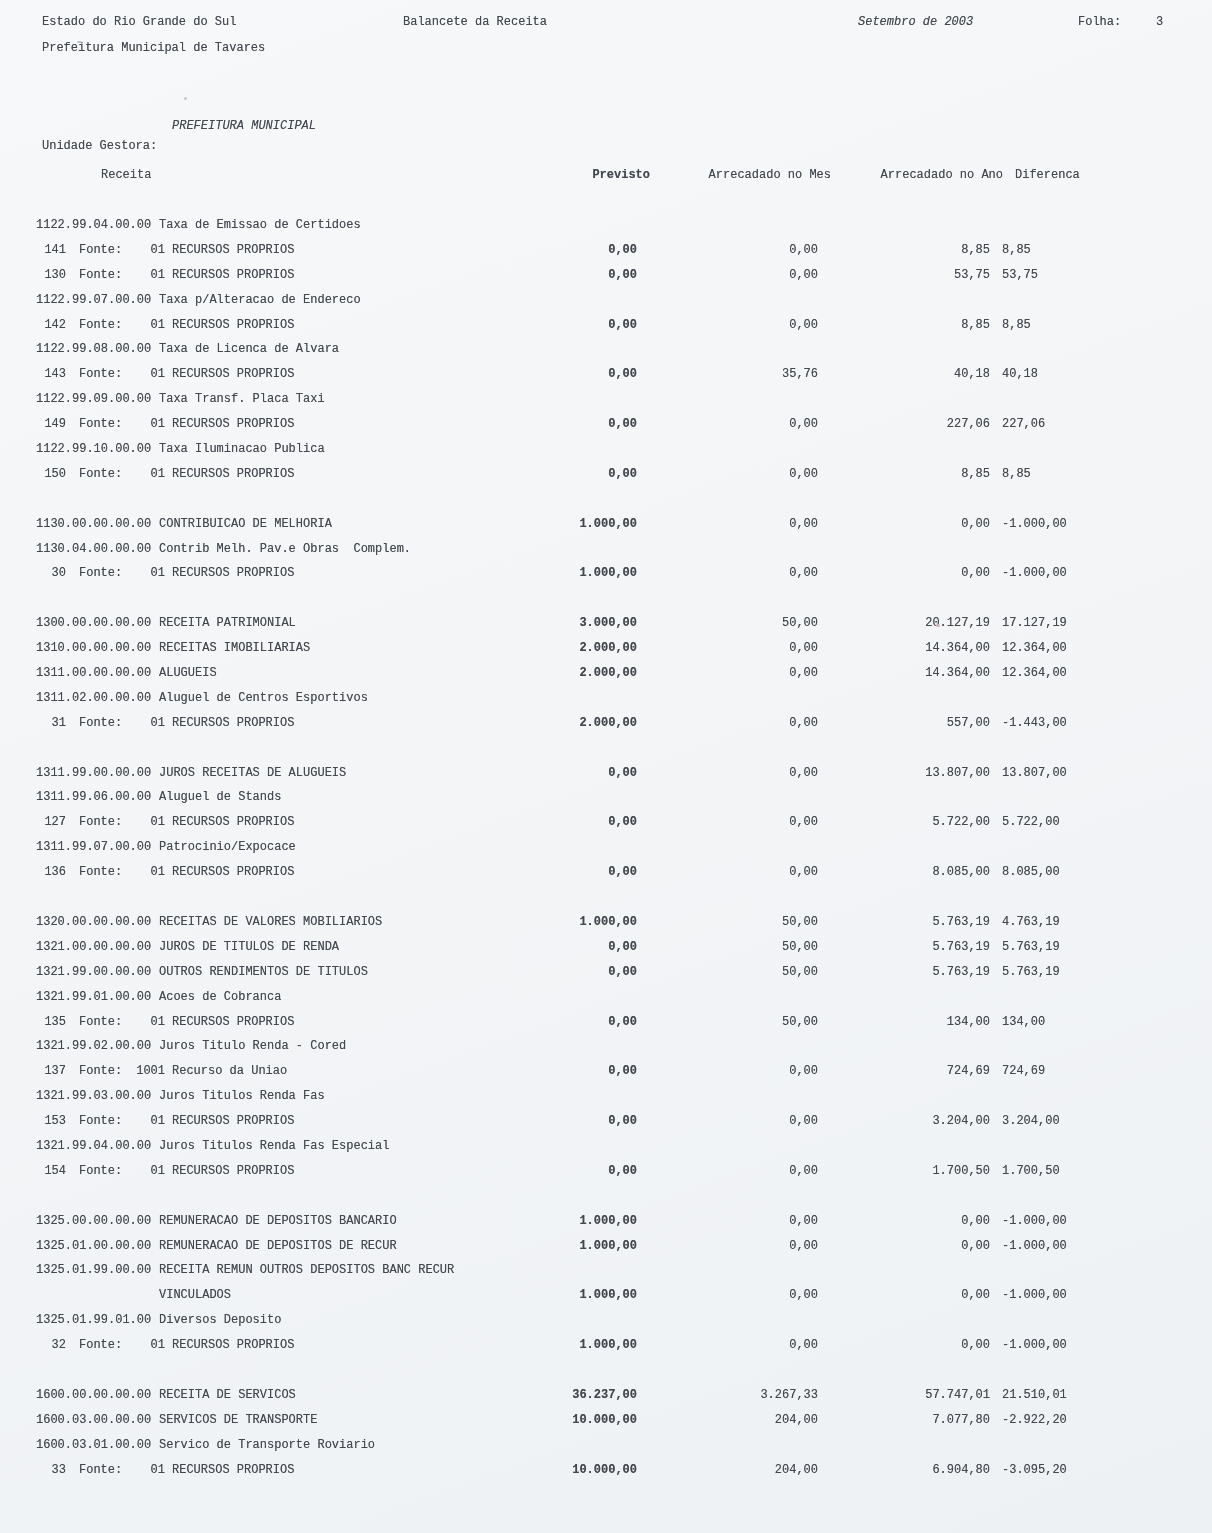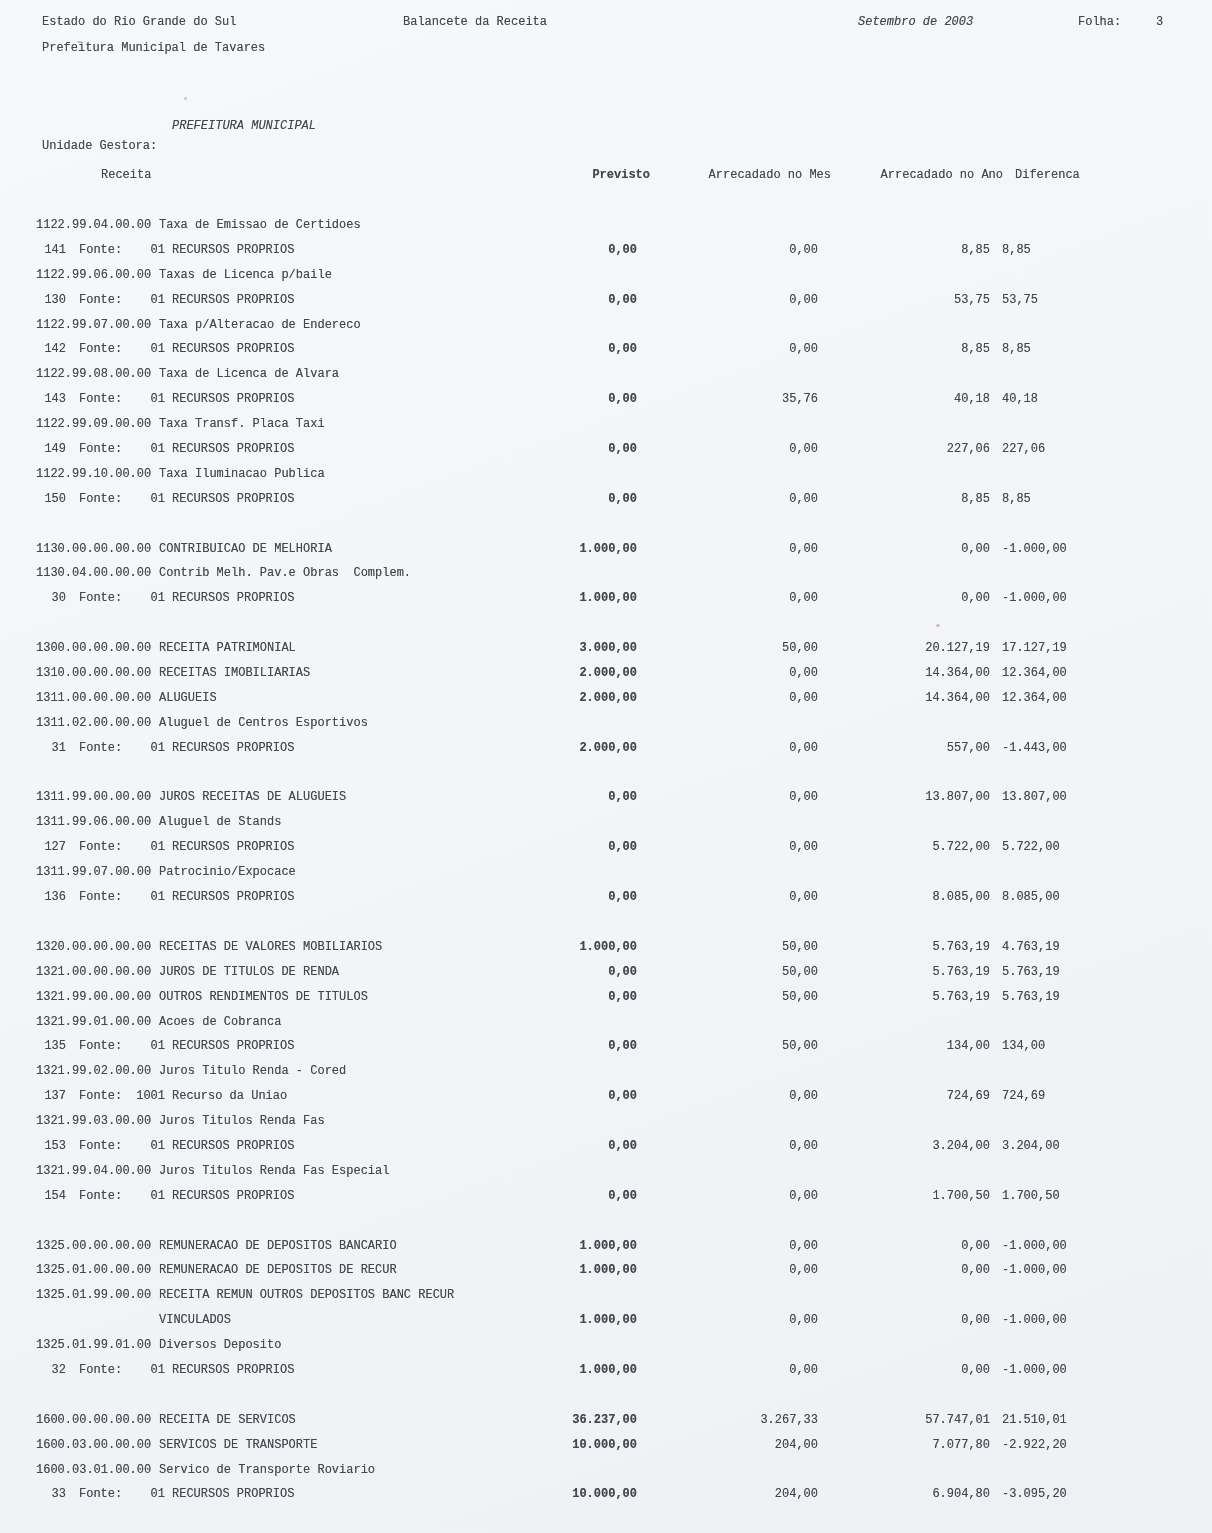--- a/index.html
+++ b/index.html
@@ -70,24 +70,20 @@
           <span class="cell fnum">141</span>
           <span class="cell flabel">Fonte:</span>
           <span class="cell fsrc">01</span>
           <span class="cell fname">RECURSOS PROPRIOS</span>
           <span class="cell v1">0,00</span>
           <span class="cell v2">0,00</span>
           <span class="cell v3">8,85</span>
           <span class="cell v4">8,85</span>
         </div>
         <div class="line">
-          <span class="cell code">1122.99.06.00.00</span>
-          <span class="cell desc">Taxas de Licenca p/baile</span>
-        </div>
-        <div class="line">
           <span class="cell fnum">130</span>
           <span class="cell flabel">Fonte:</span>
           <span class="cell fsrc">01</span>
           <span class="cell fname">RECURSOS PROPRIOS</span>
           <span class="cell v1">0,00</span>
           <span class="cell v2">0,00</span>
           <span class="cell v3">53,75</span>
           <span class="cell v4">53,75</span>
         </div>
         <div class="line">

